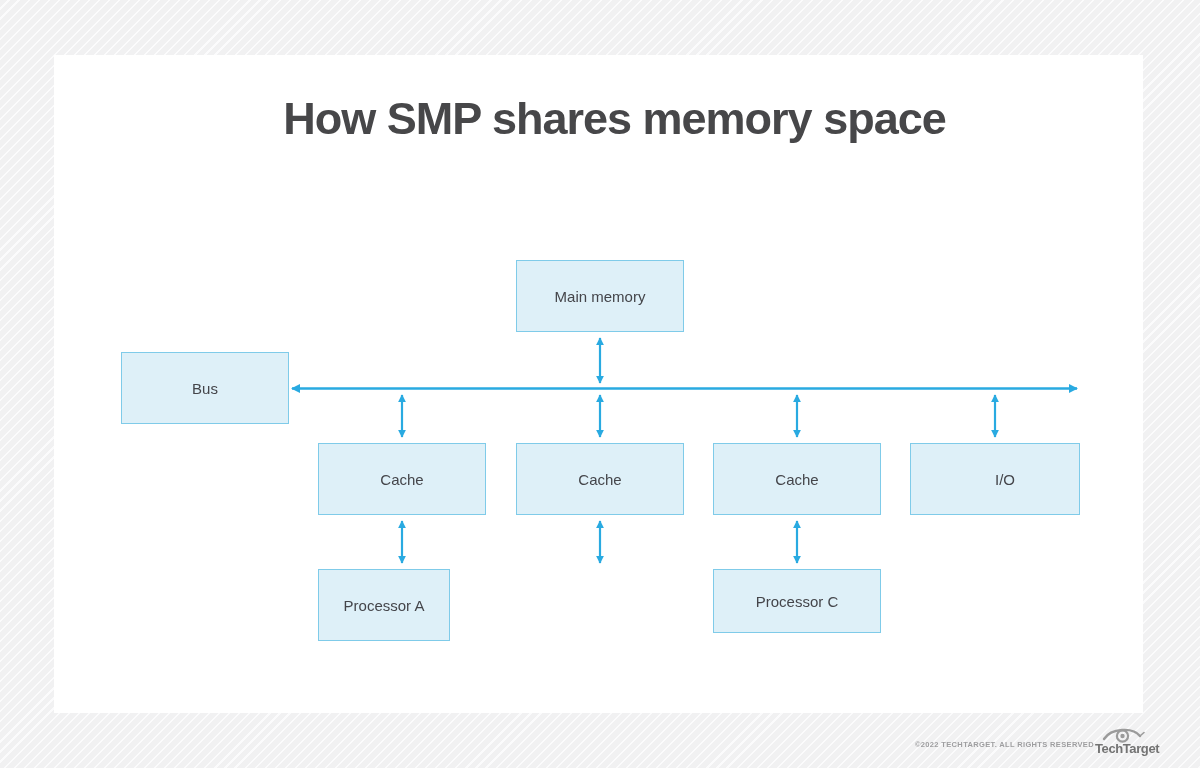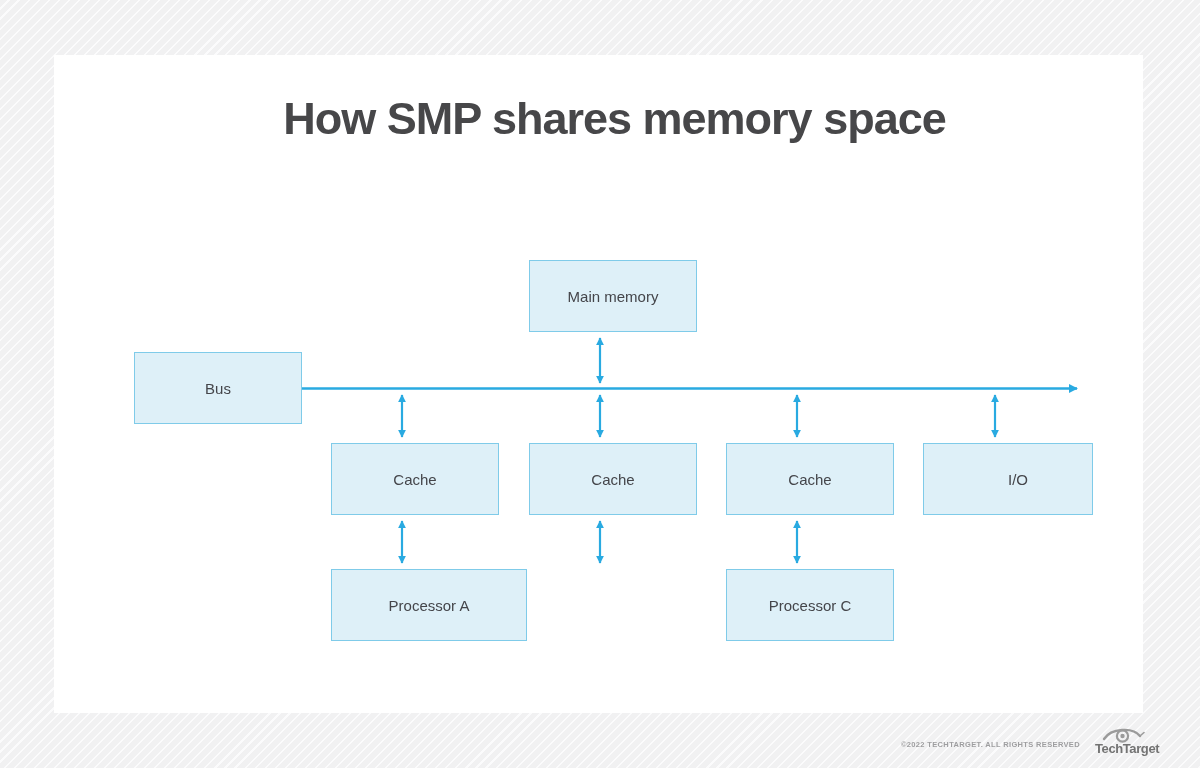--- a/index.html
+++ b/index.html
@@ -25,34 +25,34 @@
     margin-left:16px;
   }
   .title .line { display:block; }
   .diagram { position:absolute; inset:0; }
   .arrows { position:absolute; left:0; top:0; width:1089px; height:658px; }
   .node {
     position:absolute;
     background:#def0f8;
     border:1.5px solid #7fcbe9;
     display:flex; align-items:center; justify-content:center;
-    font-size:15px; color:#44454a;margin-left:13px;
+    font-size:15px; color:#44454a;
   }
   .n-main-memory { left:462px; top:205px; width:168px; height:72px; }
   .n-bus         { left:67px;  top:297px; width:168px; height:72px; }
   .n-cache-a     { left:264px; top:388px; width:168px; height:72px; }
   .n-cache-b     { left:462px; top:388px; width:168px; height:72px; }
   .n-cache-c     { left:659px; top:388px; width:168px; height:72px; }
   .n-io          { left:856px; top:388px; width:170px; height:72px;padding-left:20px; }
-  .n-proc-a      { left:264px; top:514px; width:196px; height:72px; }
+  .n-proc-a      { left:264px; top:514px; width:132px; height:72px; }
   .n-proc-b      { left:462px; top:514px; width:168px; height:72px; }
-  .n-proc-c      { left:659px; top:514px; width:168px; height:72px; }
+  .n-proc-c      { left:659px; top:514px; width:168px; height:64px; }
 
   .copyright {
-    position:absolute; top:740px; right:120px;
+    position:absolute; top:740px; right:106px;
     font-size:7.5px; font-weight:bold; letter-spacing:0.35px;
     color:#9e9ea0; white-space:nowrap;
   }
   .logo {
     position:absolute; top:725px; right:47px; width:58px;
     text-align:center; color:#9b9b9b;
   }
   .logo svg { display:block; margin:0 auto -1px auto; }
   .logo-text {
     display:block;

